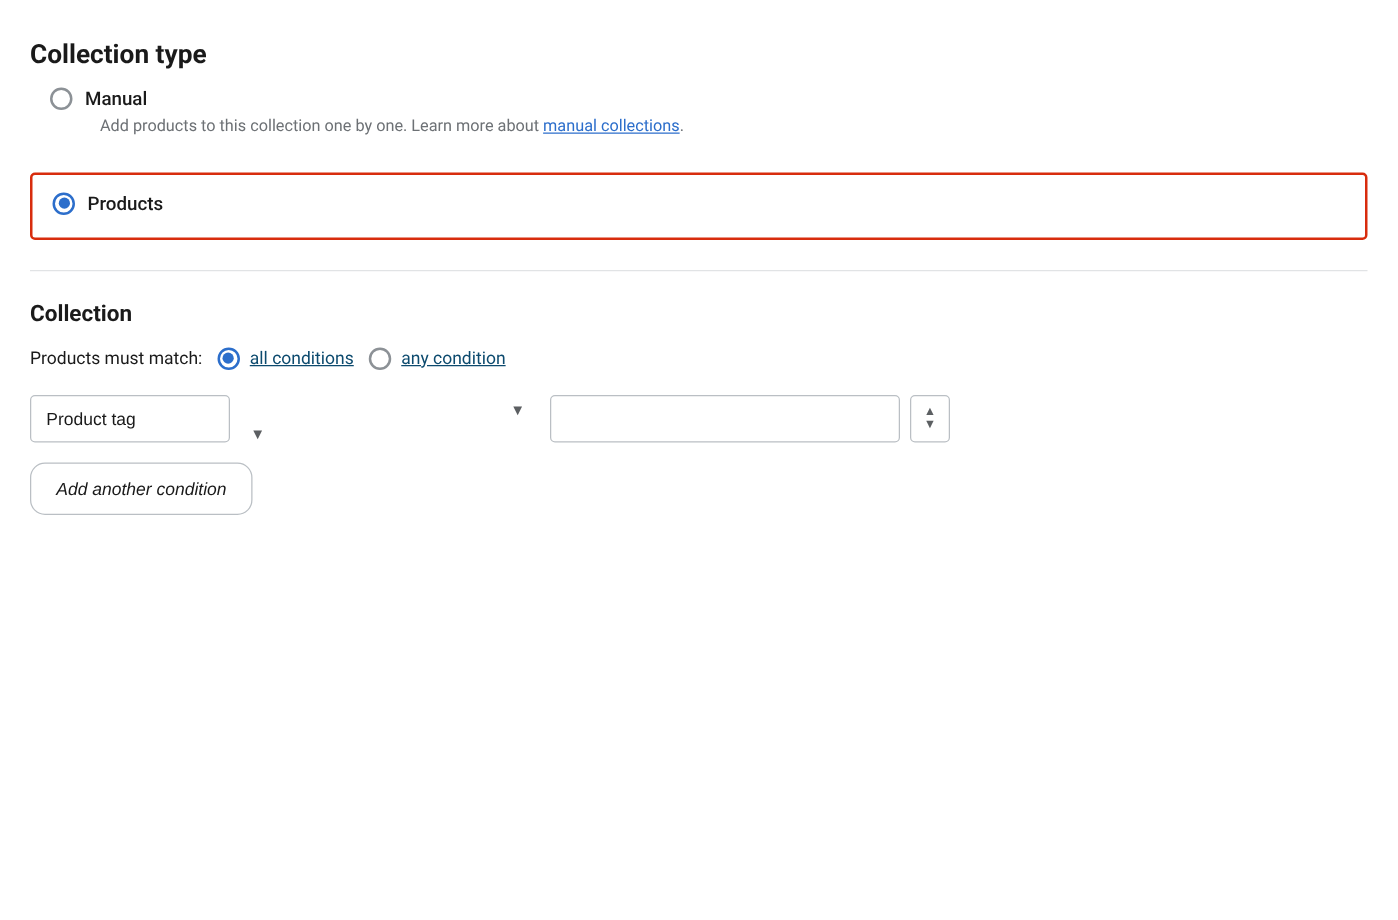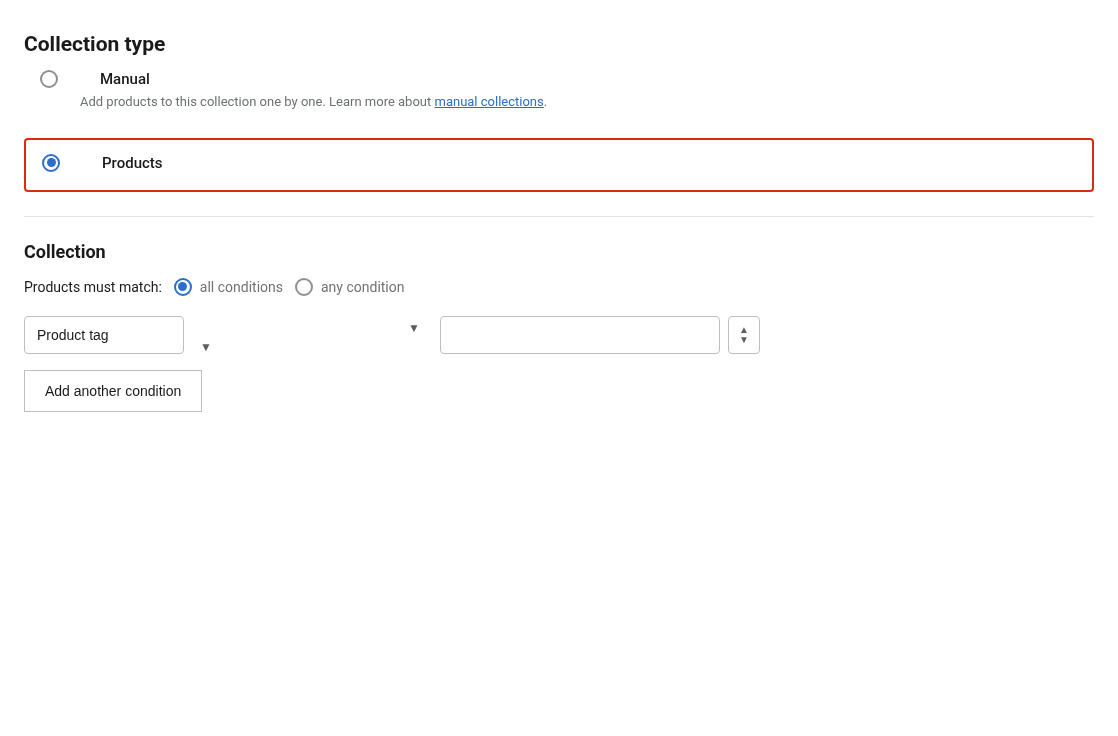--- a/index.html
+++ b/index.html
@@ -67,21 +67,20 @@
       width: 9px;
       height: 9px;
       background: #2c6ecb;
       border-radius: 50%;
     }
 
     .radio-label {
       font-size: 15px;
       font-weight: 500;
       color: #1a1a1a;
-      margin-left: 32px;
     }
 
     .radio-description {
       font-size: 13px;
       color: #6d7175;
       margin-left: 40px;
       line-height: 1.5;
     }
 
     .radio-description a {
@@ -117,21 +116,22 @@
 
     .match-option {
       display: flex;
       align-items: center;
       gap: 8px;
       cursor: pointer;
     }
 
     .match-option-label {
       font-size: 14px;
-      color: #737373;
+      color: #0c4a6e;
+      text-decoration: underline;
     }
 
     .condition-row {
       display: flex;
       align-items: center;
       gap: 8px;
       margin-bottom: 16px;
       flex-wrap: wrap;
     }
 
@@ -196,28 +196,29 @@
     .sort-arrows {
       display: flex;
       flex-direction: column;
       font-size: 10px;
       line-height: 1;
       color: #5c5f62;
     }
 
     .add-condition-button {
       border: 1px solid #babfc4;
-      border-radius: 0;
+      border-radius: 12px;
       background: #fff;
       padding: 12px 20px;
       font-size: 14px;
       font-weight: 500;
       color: #1a1a1a;
       cursor: pointer;
       display: inline-block;
+      font-style: italic;
     }
   </style>
 </head>
 <body>
 
 <div>
   <h2>Collection type</h2>
 
   <div class="radio-group">
 

